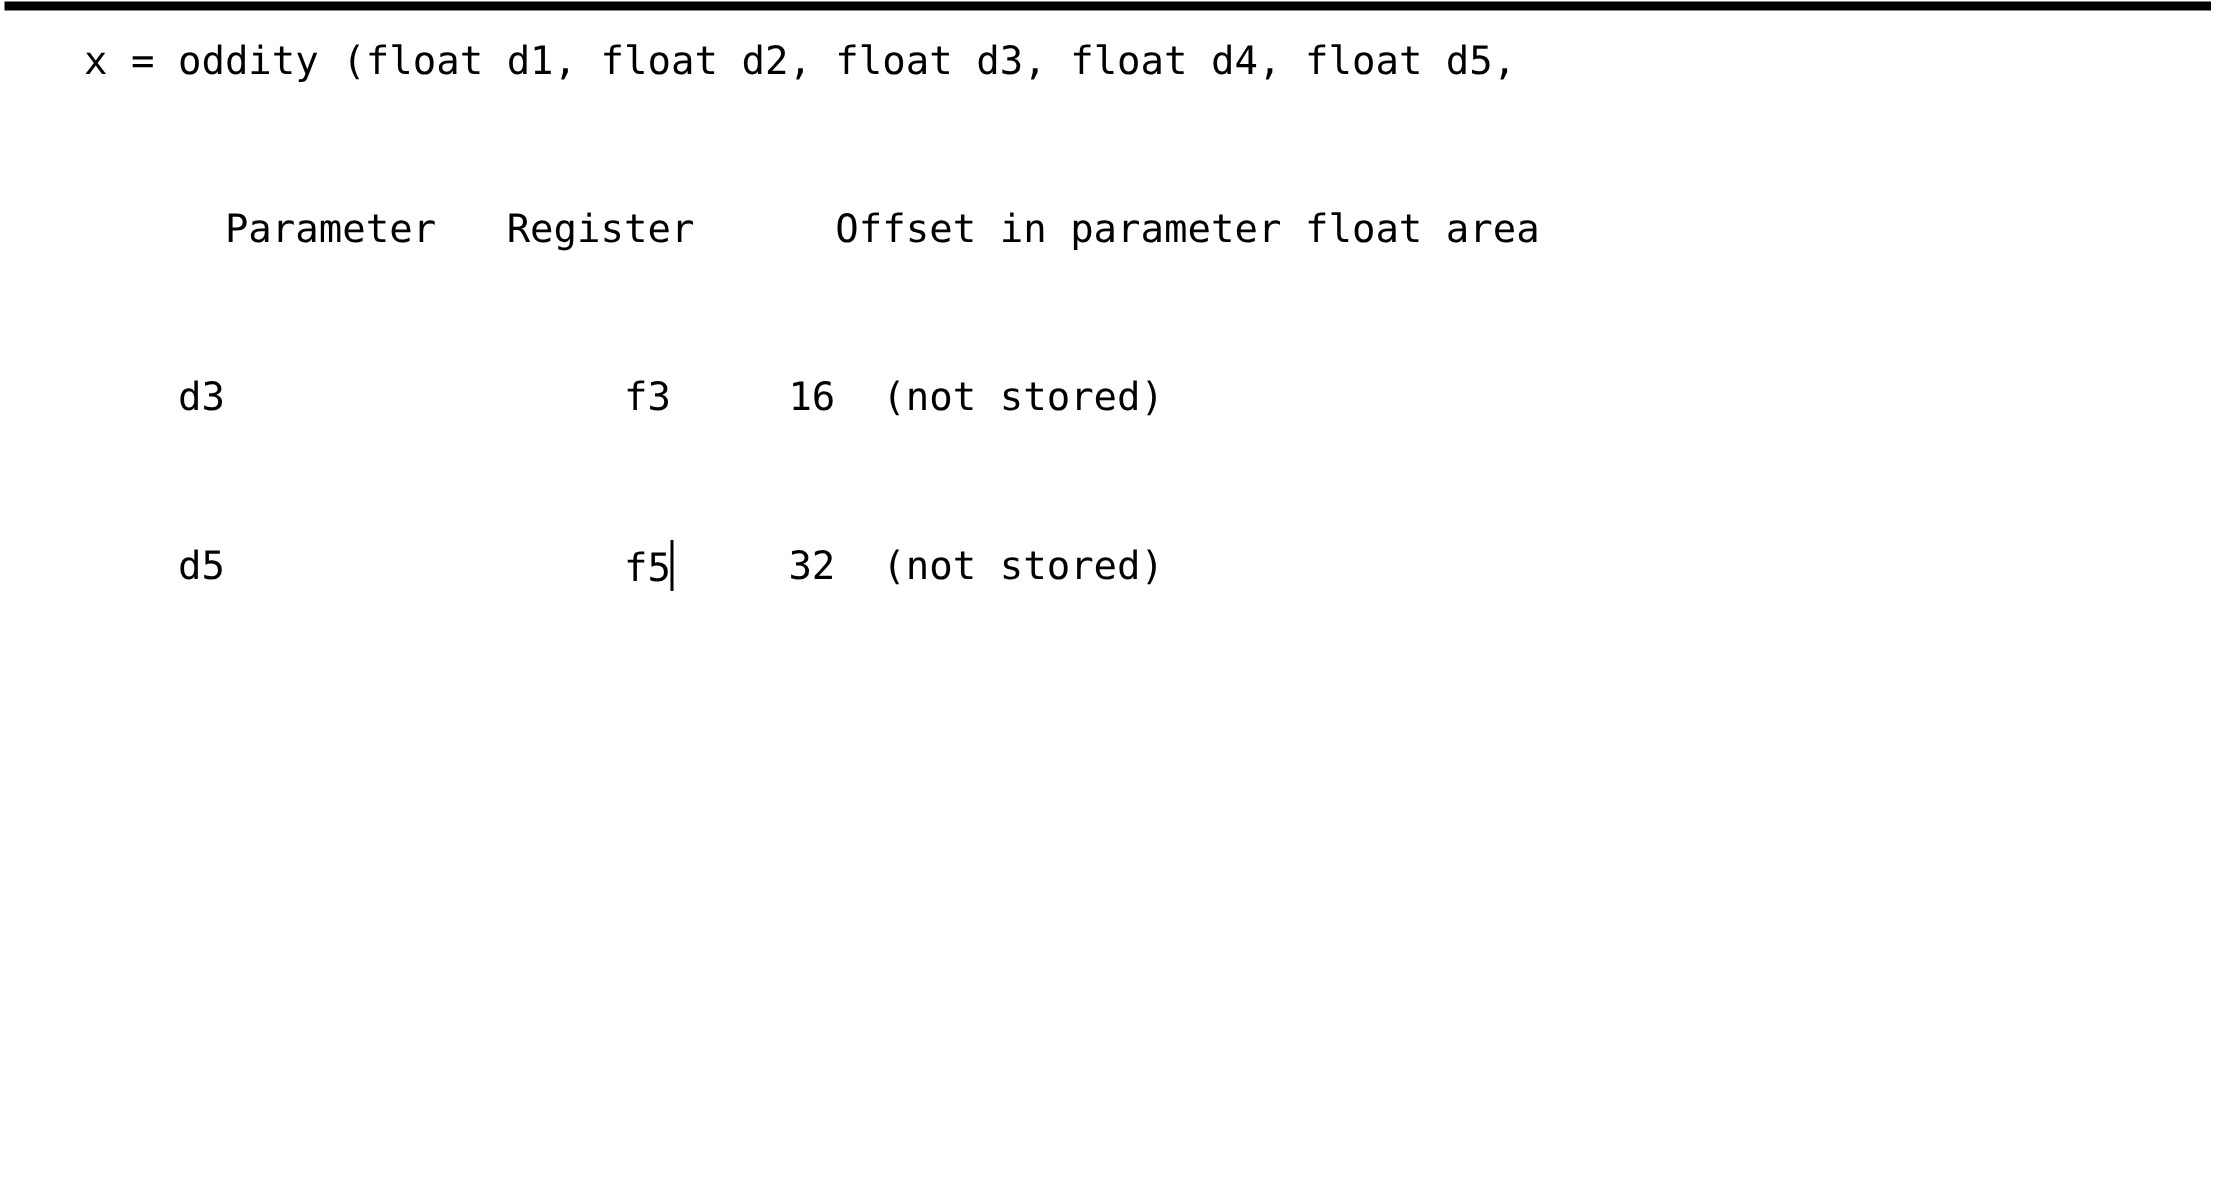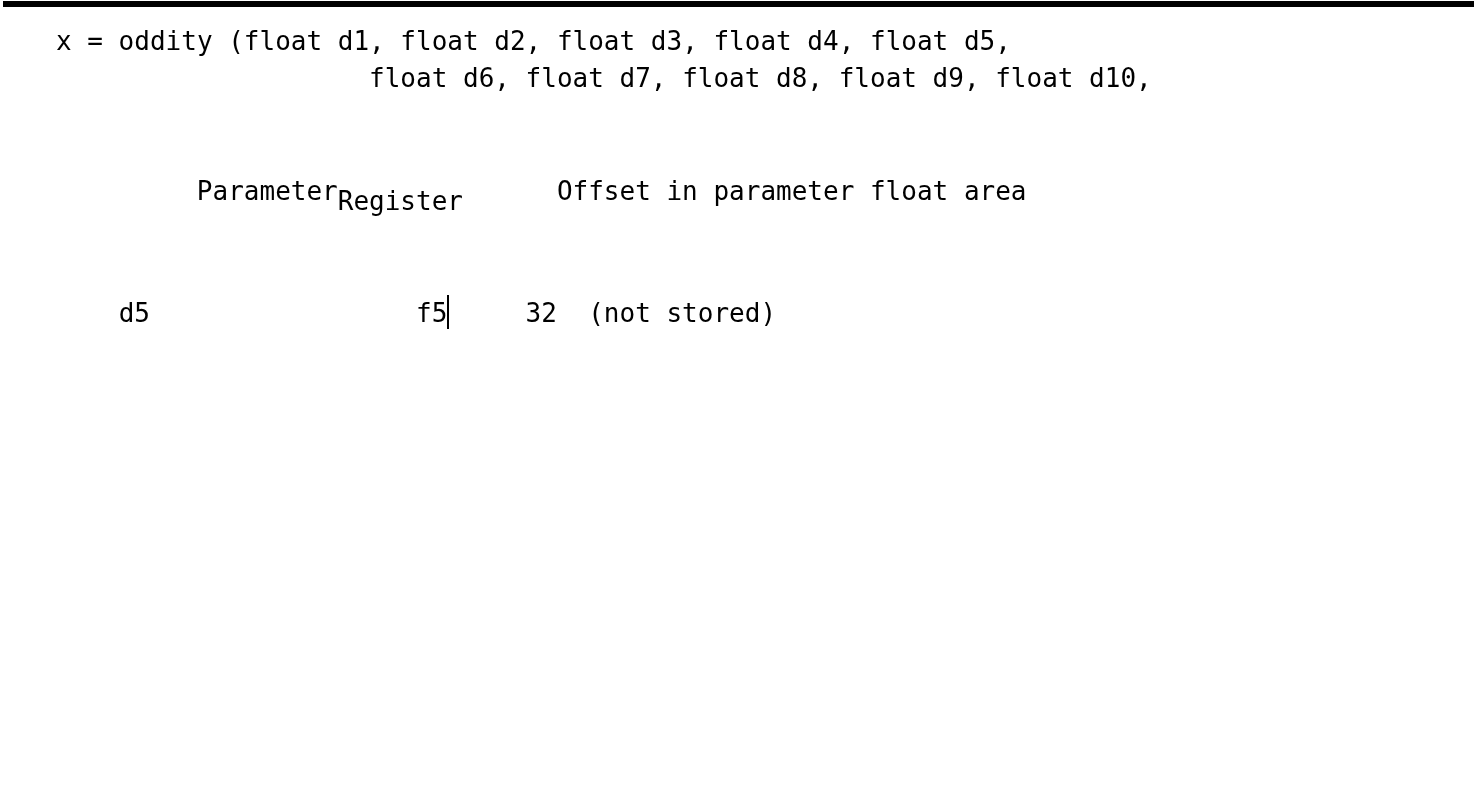--- a/index.html
+++ b/index.html
@@ -42,22 +42,22 @@
   }
   .line {
     white-space: pre;
     min-height: 37.4px;
   }
   .cell {
     display: inline-block;
     white-space: pre;
     vertical-align: top;
   }
-  .w12 { width: 12ch; text-align: right; }
-  .w14 { width: 14ch; margin-top: 10px; }
+  .w12 { width: 12ch; }
+  .w14 { width: 14ch; }
   .w19 { width: 19ch; }
   .w7  { width: 7ch; }
   .w4  { width: 4ch; }
   .caret {
     display: inline-block;
     width: 2px;
     height: 34px;
     background: #000000;
     vertical-align: -7px;
   }
@@ -65,31 +65,33 @@
 </head>
 <body>
 
 <div class="page">
 
   <div class="rule rule-top"></div>
 
   <div class="listing">
 
     <div class="line">x = oddity (float d1, float d2, float d3, float d4, float d5,</div>
-    <div class="line">                    float d6, float d7, float d8, float d9, float d10,</div>
 
     <div class="line"></div>
 
     <div class="line">
       <span class="cell w12">Parameter</span><span class="cell w14">Register</span><span class="cell">Offset in parameter float area</span>
     </div>
 
     <div id="rows">
 
 
+  <div class="line">
+    <span class="cell w19">d3</span><span class="cell w7"><span>f3</span></span><span class="cell w4">16</span><span class="cell">(not stored)</span>
+  </div>
 
 
   <div class="line">
     <span class="cell w19">d5</span><span class="cell w7"><span>f5</span><span class="caret"></span></span><span class="cell w4">32</span><span class="cell">(not stored)</span>
   </div>
 
 </div>
 
   </div>
 

